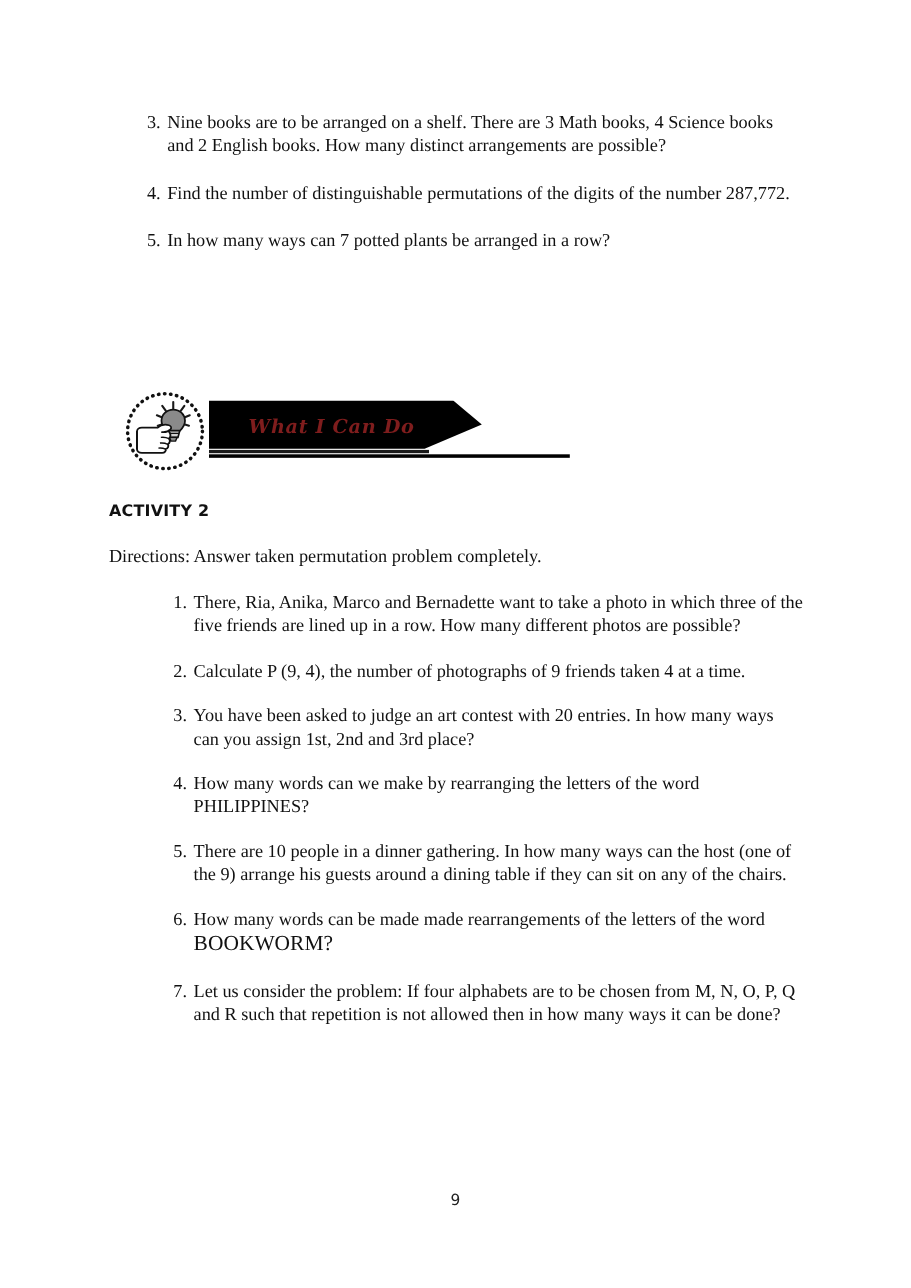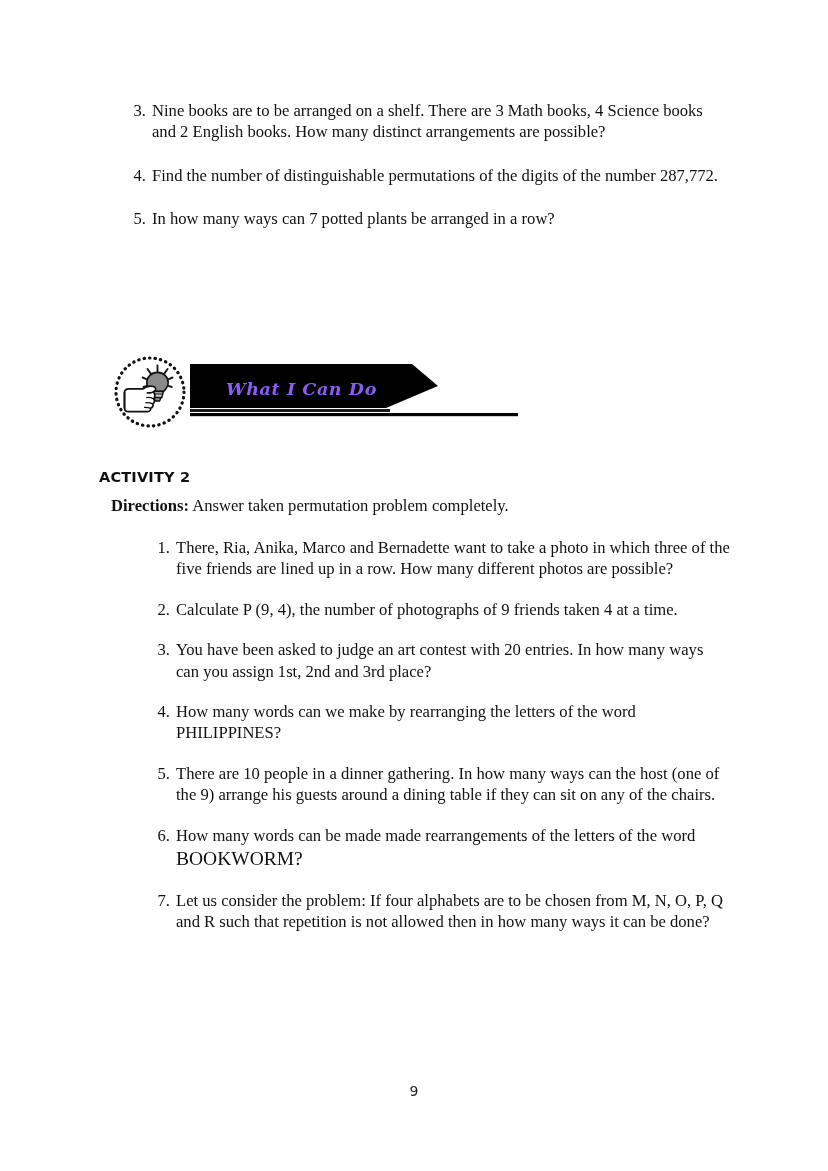--- a/index.html
+++ b/index.html
@@ -73,21 +73,21 @@
   .banner-shape svg { display: block; }
   .banner-label {
     position: absolute;
     left: 116px;
     top: 27px;
     font-family: "DejaVu Serif", "Liberation Serif", serif;
     font-weight: bold;
     font-style: italic;
     font-size: 17.5px;
     letter-spacing: 0.6px;
-    color: #8b5cf6;
+    color: #7f1d1d;
     white-space: nowrap;
     text-shadow: 0 1px 0 rgba(0,0,0,0.6);
   }
   .banner-icon {
     position: absolute;
     left: 0px;
     top: 0px;
     width: 80px;
     height: 80px;
     z-index: 3;
@@ -96,31 +96,29 @@
 
   
   .activity-title {
     position: absolute;
     left: 99px;
     top: 457px;
     font-family: "DejaVu Sans", "Liberation Sans", sans-serif;
     font-weight: bold;
     font-size: 14.5px;
     letter-spacing: 0.2px;
-    margin-top: 12px;
   }
   .directions {
     position: absolute;
     left: 99px;
     top: 496px;
     font-size: 16.6px;
   }
   .directions .dir-label {
-    font-weight: bold;
-    margin-left: 12px;
+    font-weight: normal;
   }
 
   
   #list-main {
     left: 150px;
     top: 537px;
     width: 580px;
   }
   #list-main .qitem { margin-bottom: 19px; }
   #list-main .qnum  { width: 20px; margin-right: 6px; }

